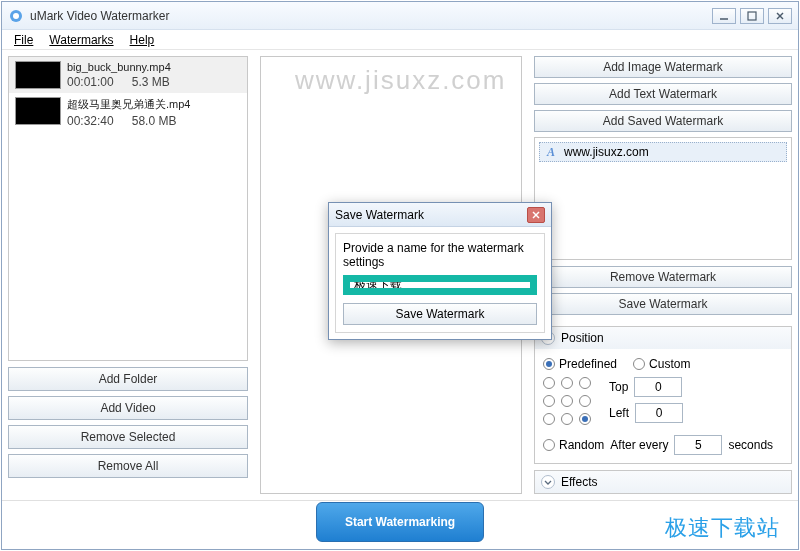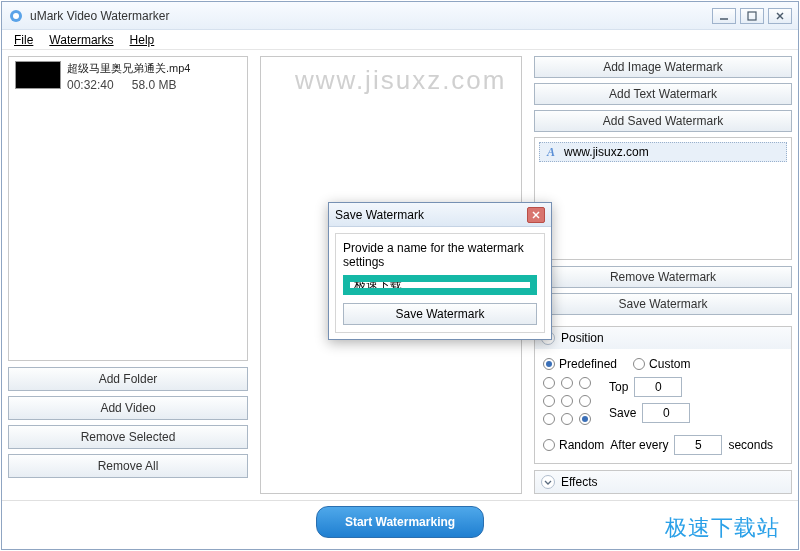--- a/index.html
+++ b/index.html
@@ -57,21 +57,21 @@
 .grid3 .cell { width: 12px; height: 12px; border: 1px solid #888; border-radius: 50%; background: #fff; cursor: pointer; display: flex; align-items: center; justify-content: center; }
 .grid3 .cell.on::after { content: ""; width: 6px; height: 6px; background: #3a6fb7; border-radius: 50%; }
 
 .pos-custom { display: flex; flex-direction: column; gap: 6px; }
 .pos-field { display: flex; align-items: center; gap: 6px; }
 .num-input { width: 48px; height: 20px; border: 1px solid #aab7c5; text-align: center; background: #fff; }
 
 .random-row { display: flex; align-items: center; gap: 6px; margin-top: 8px; }
 
 .bottom-bar { height: 42px; display: flex; align-items: center; justify-content: center; border-top: 1px solid #e0e0e0; }
-.start-btn { background: linear-gradient(#4fa8ea,#1f7fd1); color: #fff; border: 1px solid #2a6fb0; height: 32px; padding: 0 28px; font-weight: bold; cursor: pointer; border-radius: 12px; }
+.start-btn { background: linear-gradient(#4fa8ea,#1f7fd1); color: #fff; border: 1px solid #2a6fb0; height: 40px; padding: 0 28px; font-weight: bold; cursor: pointer; border-radius: 6px; }
 
 .site-tag { position: absolute; right: 18px; bottom: 6px; color: #2aa0e8; font-size: 22px; letter-spacing: 1px; }
 
 
 .modal { position: absolute; left: 326px; top: 200px; width: 224px; border: 1px solid #7690b3; background: #fff; box-shadow: 0 3px 12px rgba(0,0,0,.3); }
 .modal-title { height: 24px; background: linear-gradient(#f3f7fc,#dee9f5); display: flex; align-items: center; padding: 0 6px; border-bottom: 1px solid #c5d3e4; }
 .modal-title .t { flex: 1; }
 .modal-close { width: 18px; height: 16px; background: #d8756f; border: 1px solid #b94f48; color: #fff; display: flex; align-items: center; justify-content: center; cursor: pointer; font-size: 10px; border-radius: 2px; }
 .modal-body { padding: 7px; border: 1px solid #d6d6d6; margin: 6px; }
 .modal-body .prompt { margin-bottom: 6px; }
@@ -113,20 +113,30 @@
   <div class="menubar">
     <span class="menu-item">File</span>
     <span class="menu-item">Watermarks</span>
     <span class="menu-item">Help</span>
   </div>
 
   <div class="workarea">
 
     <div class="col col-left">
       <div class="panel-box video-list">
+        <div class="video-item sel">
+          <div class="thumb"></div>
+          <div class="vinfo">
+            <span class="fname">big_buck_bunny.mp4</span>
+            <span class="meta">
+              <span>00:01:00</span>
+              <span>5.3 MB</span>
+            </span>
+          </div>
+        </div>
         <div class="video-item">
           <div class="thumb"></div>
           <div class="vinfo">
             <span class="fname">超级马里奥兄弟通关.mp4</span>
             <span class="meta">
               <span>00:32:40</span>
               <span>58.0 MB</span>
             </span>
           </div>
         </div>
@@ -189,21 +199,21 @@
               <span class="cell"></span>
               <span class="cell"></span>
               <span class="cell on"></span>
             </div>
             <div class="pos-custom">
               <div class="pos-field">
                 <span>Top</span>
                 <input class="num-input" value="0" style="">
               </div>
               <div class="pos-field">
-                <span>Save</span>
+                <span>Left</span>
                 <input class="num-input" value="0" style="">
               </div>
             </div>
           </div>
           <div class="random-row">
             <span class="radio-label">
               <span class="radio"></span>
               <span>Random</span>
             </span>
             <span>After every</span>

